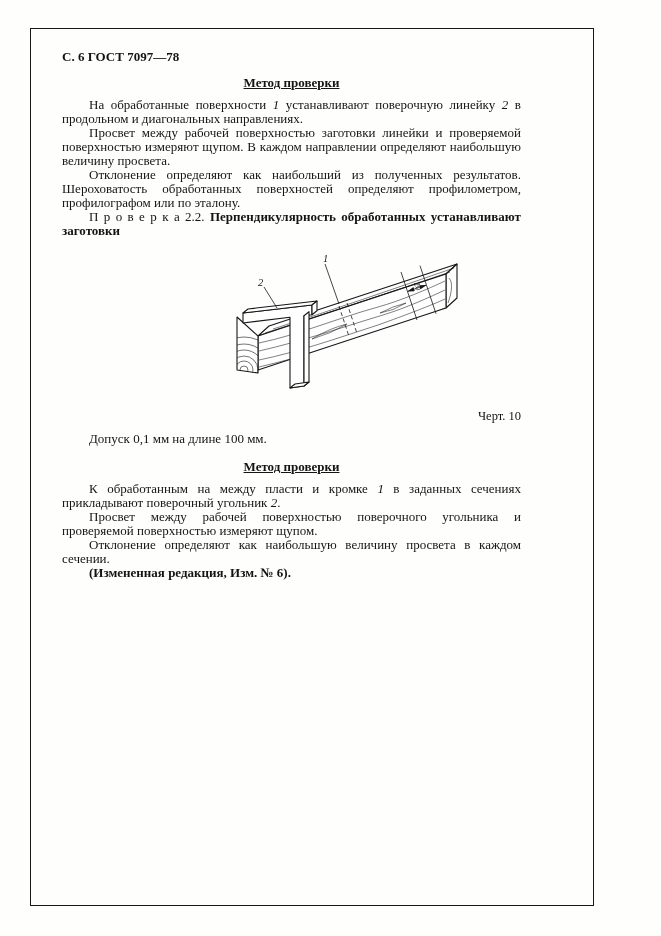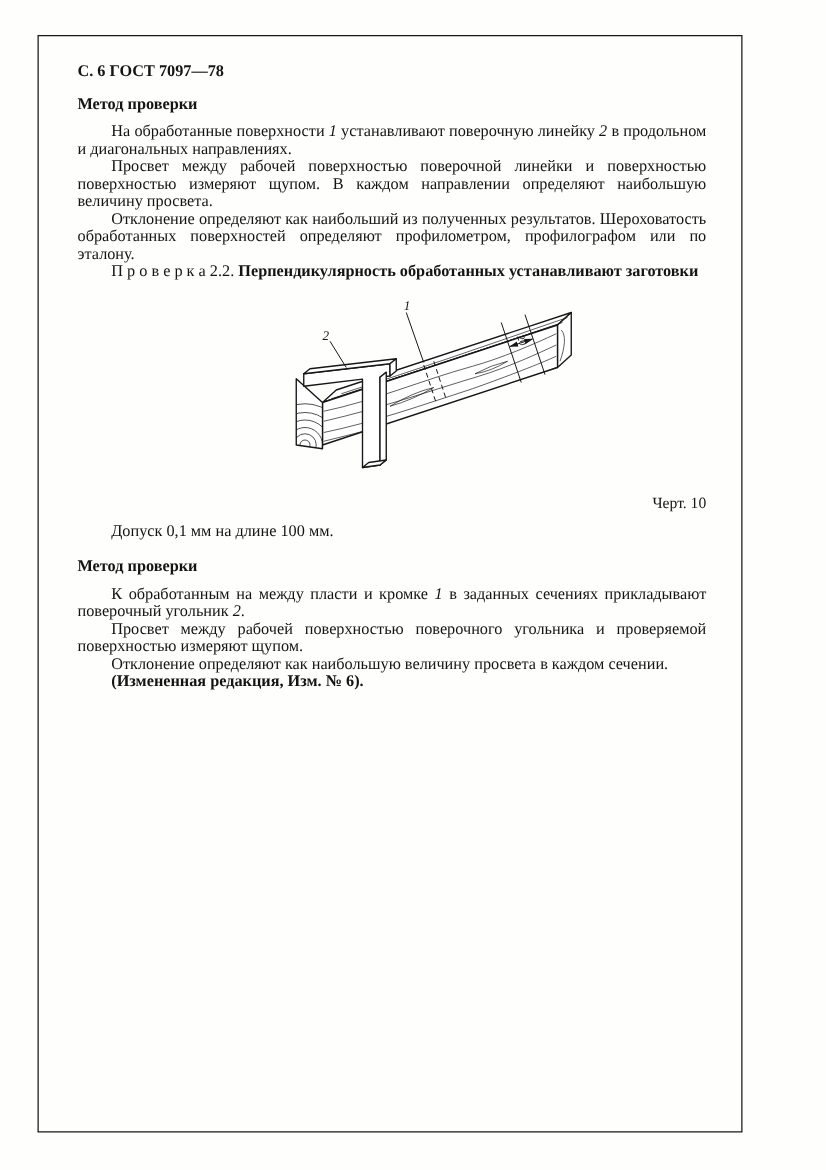--- a/index.html
+++ b/index.html
@@ -1,42 +1,42 @@
 <!DOCTYPE html>
 <html><head>
 <meta charset="utf-8">
 <style>
   * { margin:0; padding:0; box-sizing:border-box; }
   html,body { width:661px; height:936px; }
   body { background:#ffffff; font-family:"Liberation Serif","DejaVu Serif",serif; color:#141414; }
   .page { position:relative; width:661px; height:936px; background:#fefefd; overflow:hidden; }
   .frame { position:absolute; left:30px; top:28px; width:564px; height:878px;
-           border:1.5px solid #171717; padding:20px 28px 0 31px; }
+           border:1.5px solid #171717; padding:20px 72px 0 31px; }
   .hdr { font-weight:700; font-size:13px; }
-  .ttl { text-align:left; font-weight:700; font-size:13px; margin:10px 0 7px; }
+  .ttl { text-align:center; font-weight:700; font-size:13px; margin:10px 0 7px;text-decoration:underline; }
   .para { font-size:13px; line-height:14px; text-align:justify; text-indent:27px;font-family:Liberation Serif, serif; }
   .para.b { font-weight:700; }
   .ref { font-style:italic; }
   .fig { margin:13px 0 0 166px; width:250px; height:148px; }
   .cap { text-align:right; font-size:12.5px; margin-top:10px; }
   svg text { font-family:"Liberation Serif","DejaVu Serif",serif; }
 </style>
 </head>
 <body>
 
 <div class="page">
   <div class="frame">
 
     <div class="hdr">С. 6 ГОСТ 7097—78</div>
 
     <div class="ttl">Метод проверки</div>
 
     <p class="para"><span>На обработанные поверхности </span><i class="ref">1</i><span> устанавливают поверочную линейку </span><i class="ref">2</i><span> в продольном и диагональных направлениях.</span></p>
 
-    <p class="para">Просвет между рабочей поверхностью поверочной линейки и поверхностью поверхностью измеряют щупом. В каждом направлении определяют наибольшую величину просвета.</p>
+    <p class="para">Просвет между рабочей поверхностью заготовки линейки и проверяемой поверхностью измеряют щупом. В каждом направлении определяют наибольшую величину просвета.</p>
     <p class="para">Отклонение определяют как наибольший из полученных результатов. Шероховатость обработанных поверхностей определяют профилометром, профилографом или по эталону.</p>
 
     <p class="para"><span>П р о в е р к а  2.2. </span><b>Перпендикулярность обработанных устанавливают заготовки</b></p>
 
     <div class="fig">
       <svg width="250" height="148" viewBox="0 0 250 148">
         <defs>
           <clipPath id="cf">
               <polygon points="30,85 218,23 218,57 30,119"></polygon>
             </clipPath>

